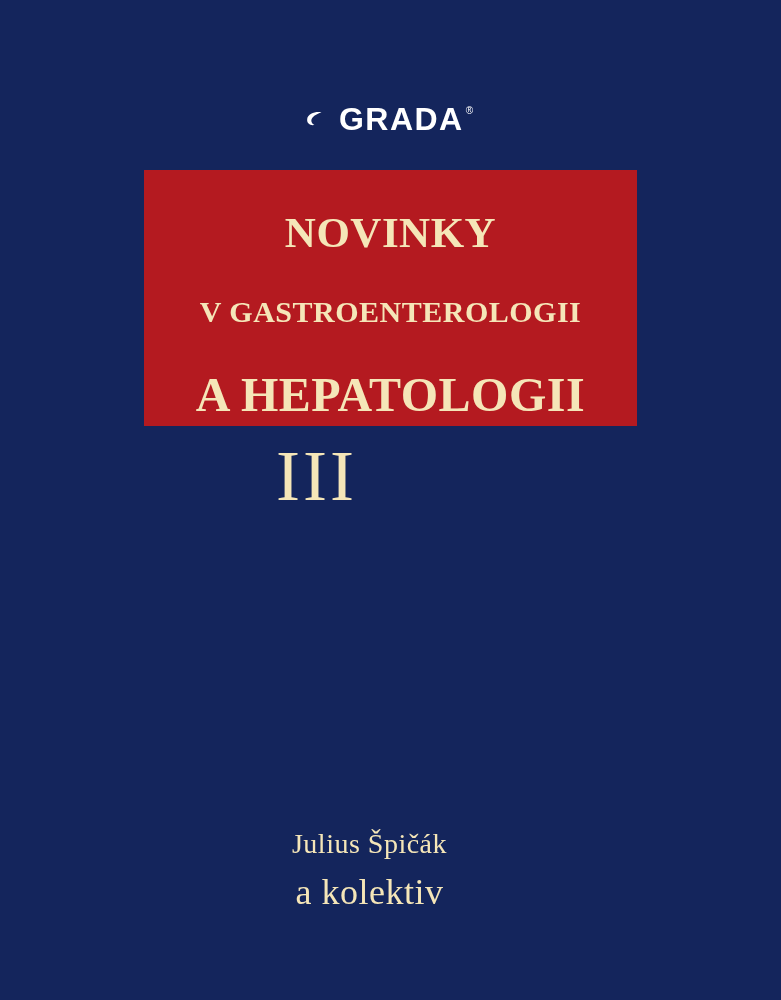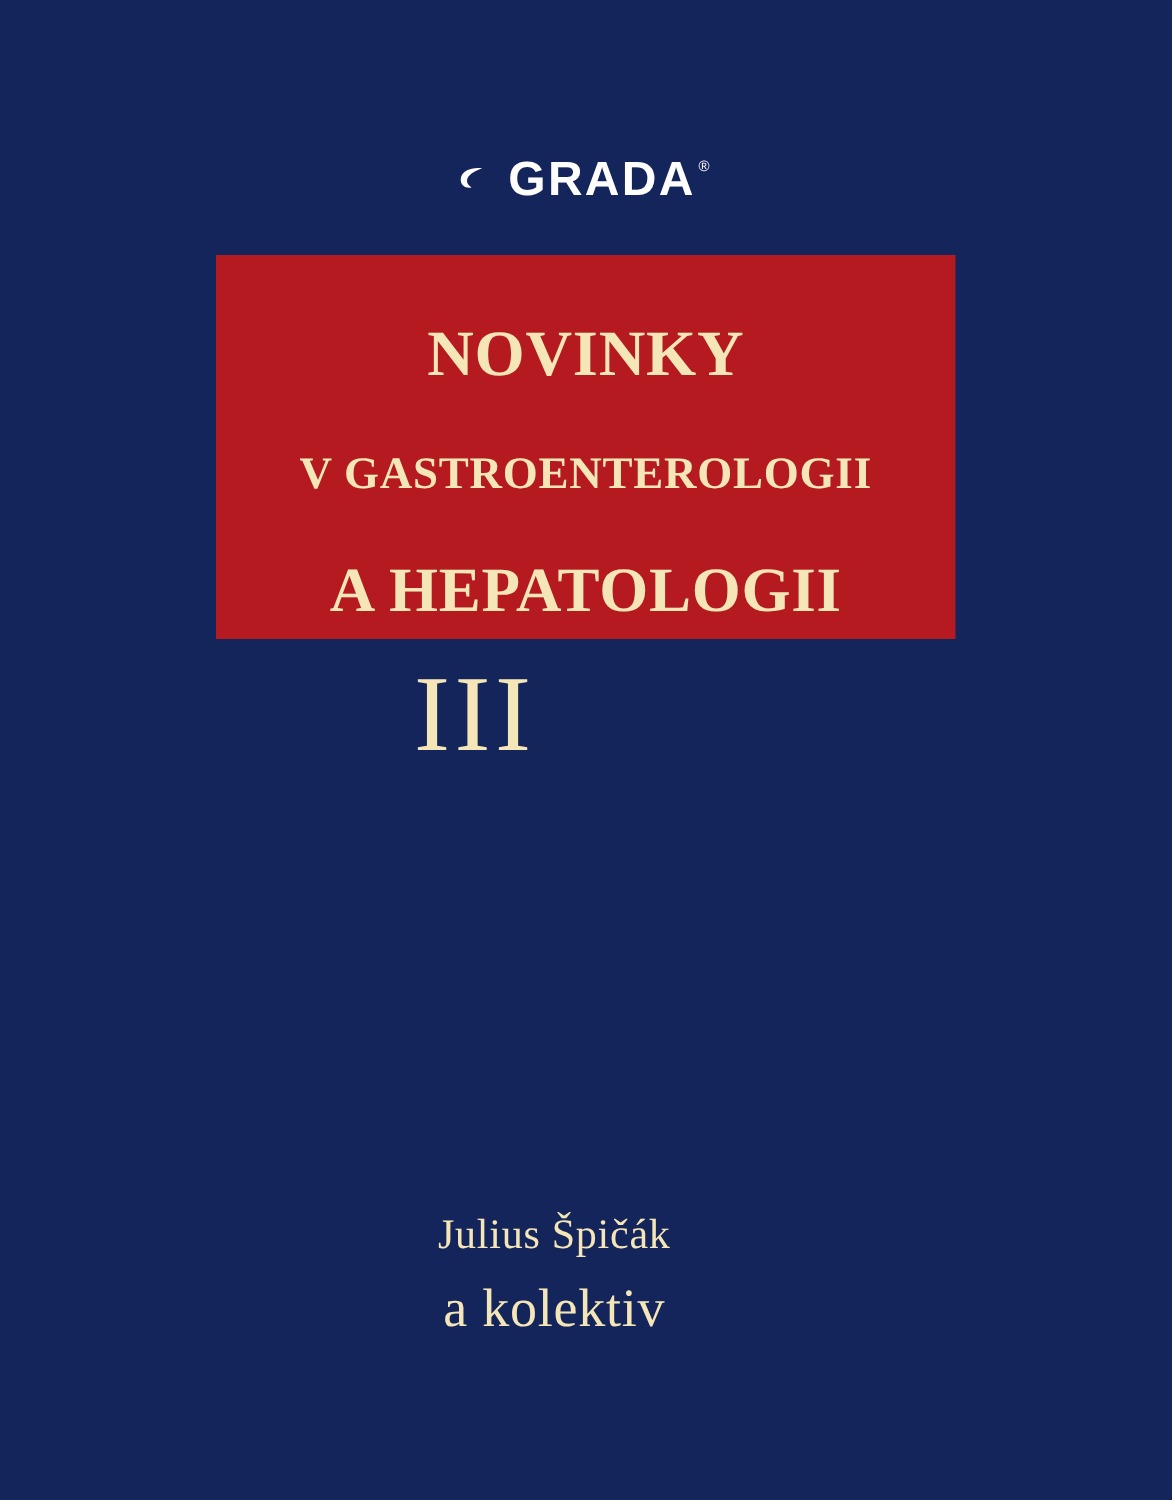--- a/index.html
+++ b/index.html
@@ -80,41 +80,41 @@
     font-family: "Liberation Serif", serif;
     font-weight: bold;
     font-size: 43px;
     line-height: 1.33;
     letter-spacing: 0.5px;
     text-align: right;
     white-space: nowrap;
     margin-top: 31px;
   }
   .title-line.l2 { font-size: 30px; }
-  .title-line.l3 { font-size: 42px; }
+  .title-line.l3 { font-size: 48px; }
 
   
   .volume {
     position: absolute;
     left: 0;
     top: 440px;
     width: 633px;
     text-align: center;
     color: #f5e6b8;
     font-family: "Liberation Serif", serif;
     font-size: 72px;
     letter-spacing: 3px;
     line-height: 1;
   }
 
   
   .authors {
     position: absolute;
     left: 0;
-    top: 803px;
+    top: 823px;
     width: 739px;
     text-align: center;
   }
   .author-name {
     color: #f5e6b8;
     font-family: "Liberation Serif", serif;
     font-size: 28px;
     line-height: 1.5;
     letter-spacing: 0.5px;
   }

